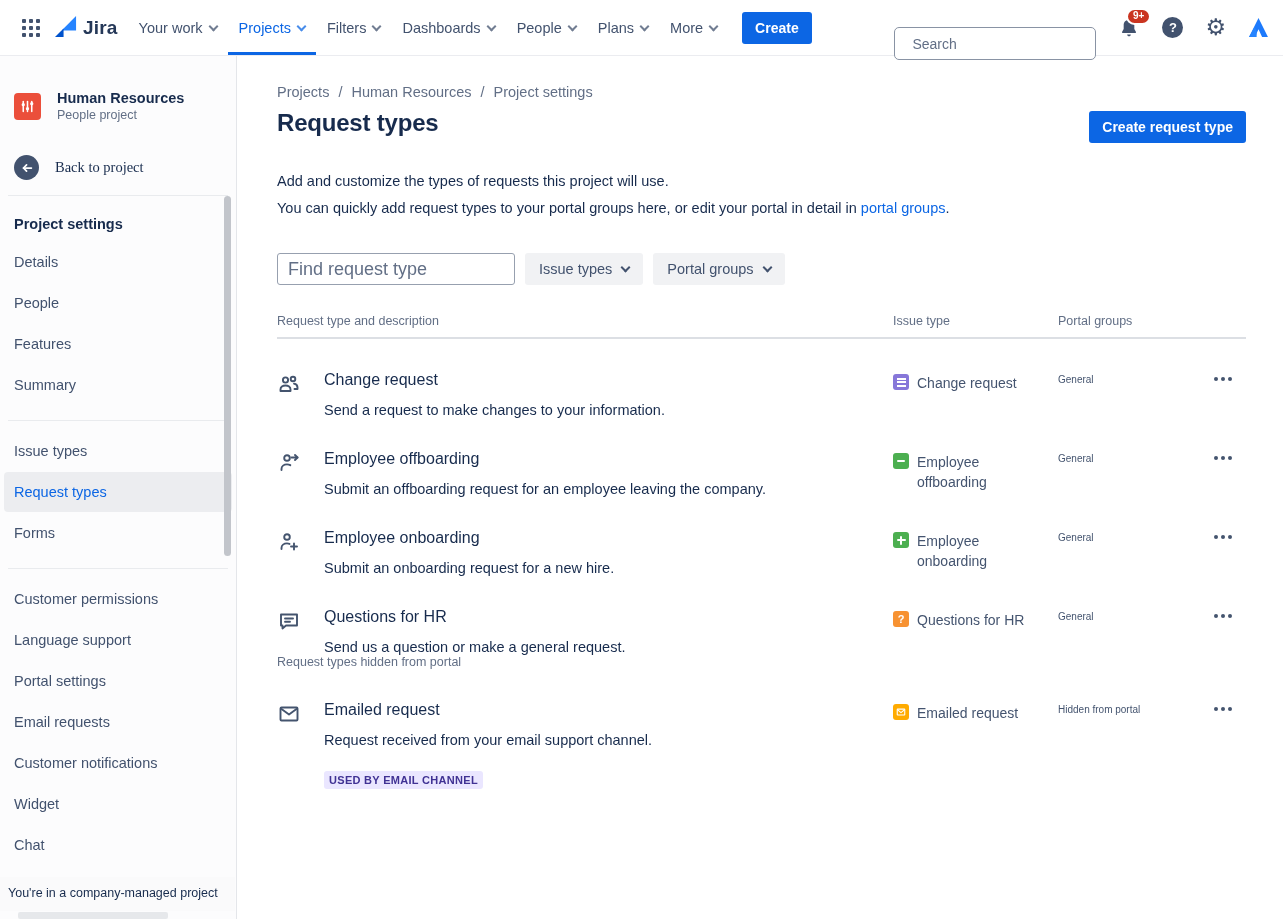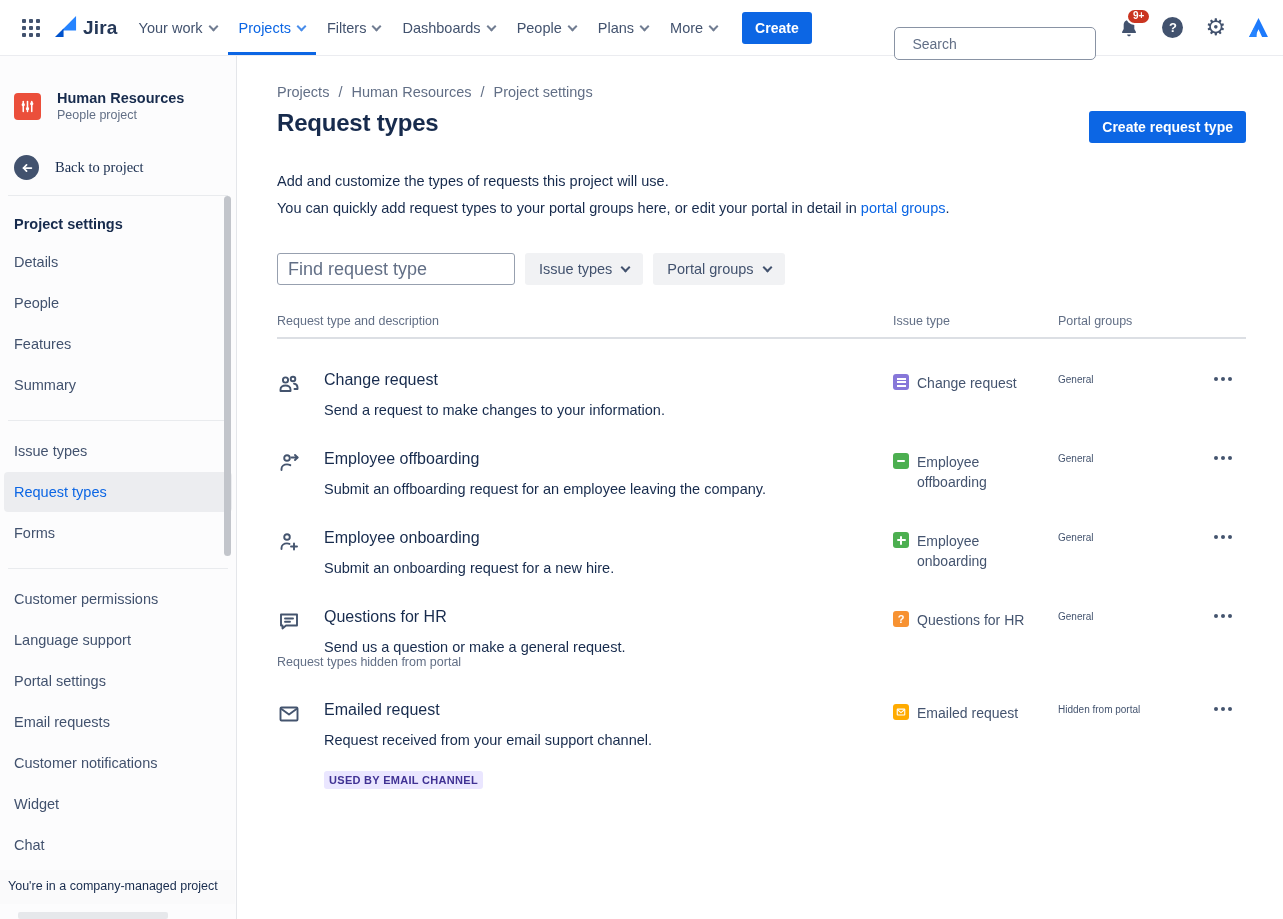--- a/index.html
+++ b/index.html
@@ -49,21 +49,21 @@
   .back-label { font-size:14.5px;font-family:Liberation Serif, serif; }
   .side-divider { border:none; border-top:1px solid #E9EBEE; margin:15px 8px 0 8px; }
   .settings-heading { font-size:14.5px; font-weight:700; padding:0 14px; margin-top:20px; }
   .side-group { margin-top:10px; padding:0 4px; }
   .side-item { height:40px; display:flex; align-items:center; padding:0 10px; margin:1px 0;
     font-size:14.5px; color:#42526E; border-radius:4px; cursor:pointer; }
   .side-item.selected { background:#ECEDF0; color:#0C66E4; font-weight:500; }
   .partial-item { height:7px; margin:6px 18px 0 14px; background:#D7DAE0; border-radius:2px; opacity:.6; width:150px; }
   .side-fade { position:absolute; left:0; right:1px; bottom:34px; height:26px;
     background:linear-gradient(rgba(252,252,253,0), #FCFCFD); pointer-events:none; }
-  .sidebar-footer { position:absolute; left:0; right:1px; bottom:15px; padding:9px 8px 11px 8px;
+  .sidebar-footer { position:absolute; left:0; right:1px; bottom:8px; padding:9px 8px 11px 8px;
     background:#FAFAFB; font-size:12.5px; color:#172B4D; }
   .scroll-thumb { position:absolute; top:140px; right:5px; width:7px; height:360px;
     background:#C2C5CB; border-radius:4px; cursor:grab; }
 
   
   .main { flex:1; padding:28px 37px 0 40px; overflow:hidden; }
   .breadcrumb { display:flex; align-items:center; gap:9px; font-size:14.5px; color:#626F86; }
   .breadcrumb a { color:#626F86; text-decoration:none; cursor:pointer; }
   .title-row { display:flex; align-items:flex-start; justify-content:space-between; margin-top:9px; }
   .page-title { font-size:24px; font-weight:600; letter-spacing:-0.2px; }

